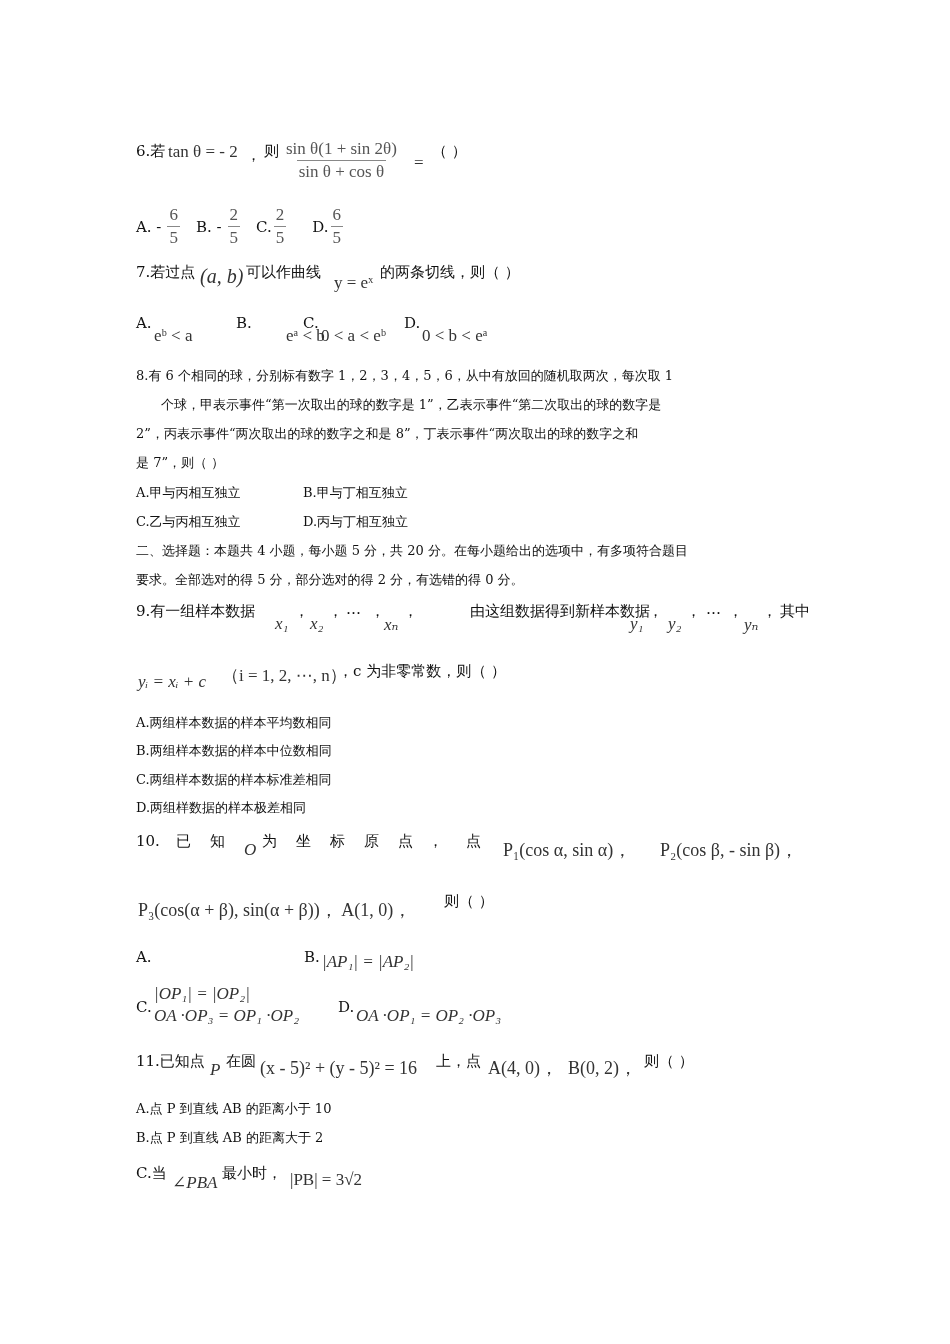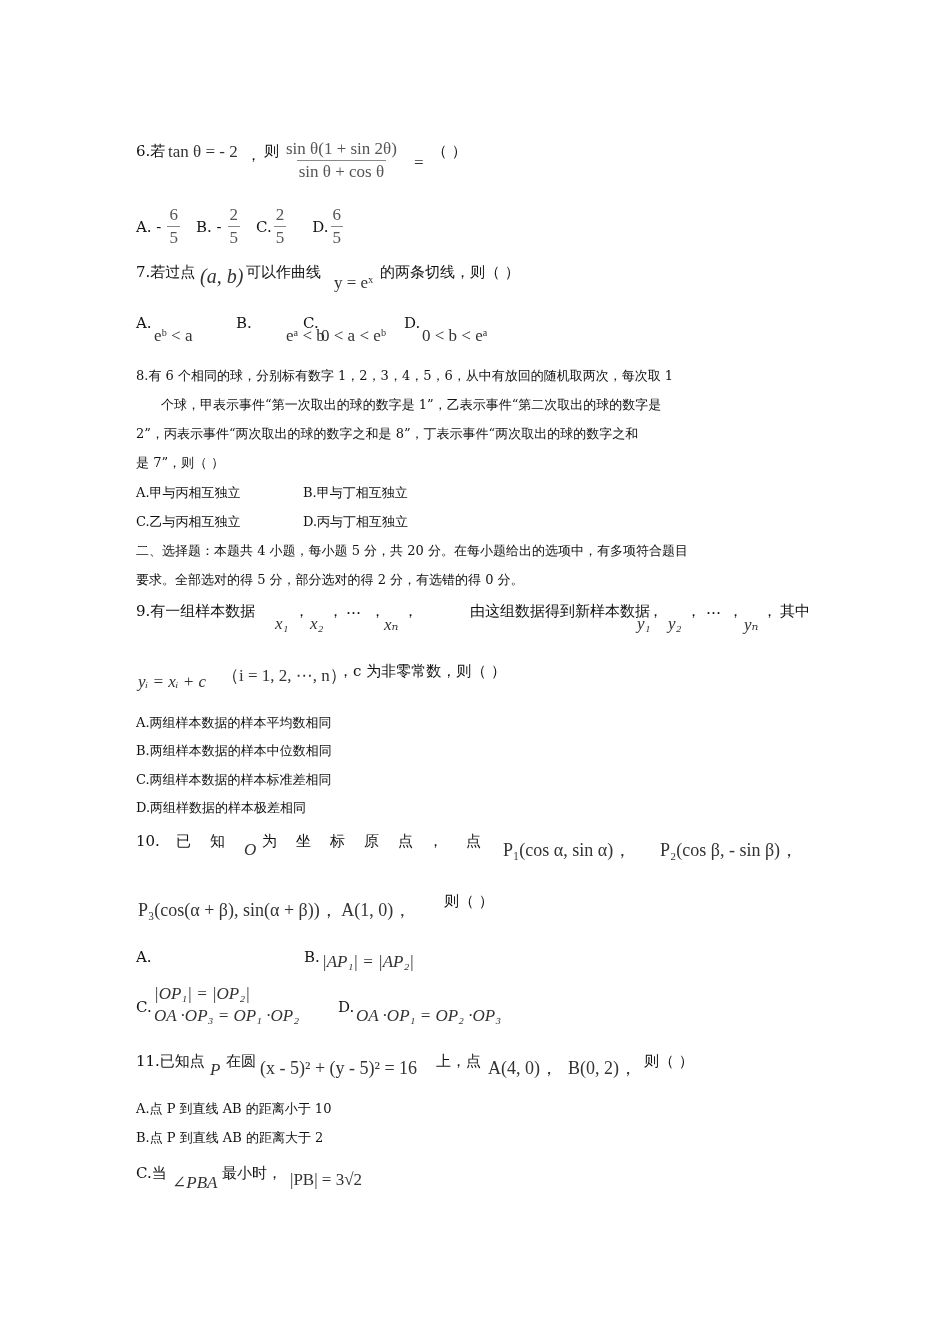--- a/index.html
+++ b/index.html
@@ -97,21 +97,21 @@
   <span class="abs" style="left:136px;top:602px;">9.有一组样本数据</span>
   <span class="abs math mi" style="left:275px;top:614px;">x₁</span>
   <span class="abs" style="left:294px;top:602px;">，</span>
   <span class="abs math mi" style="left:310px;top:614px;">x₂</span>
   <span class="abs" style="left:328px;top:602px;">，</span>
   <span class="abs" style="left:346px;top:600px;">…</span>
   <span class="abs" style="left:370px;top:602px;">，</span>
   <span class="abs math mi" style="left:384px;top:614px;">xₙ</span>
   <span class="abs" style="left:403px;top:602px;">，</span>
   <span class="abs" style="left:422px;top:602px;margin-left:48px;">由这组数据得到新样本数据</span>
-  <span class="abs math mi" style="left:630px;top:614px;margin-left:7px;">y₁</span>
+  <span class="abs math mi" style="left:630px;top:614px;">y₁</span>
   <span class="abs" style="left:648px;top:602px;">，</span>
   <span class="abs math mi" style="left:668px;top:614px;">y₂</span>
   <span class="abs" style="left:686px;top:602px;">，</span>
   <span class="abs" style="left:706px;top:600px;">…</span>
   <span class="abs" style="left:728px;top:602px;">，</span>
   <span class="abs math mi" style="left:744px;top:614px;">yₙ</span>
   <span class="abs" style="left:762px;top:602px;">，</span>
   <span class="abs" style="left:780px;top:602px;">其中</span>
 
   <span class="abs math mi" style="left:138px;top:672px;">yᵢ = xᵢ + c</span>

